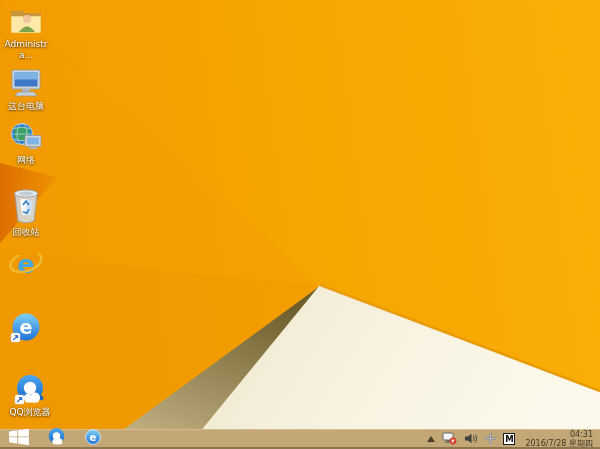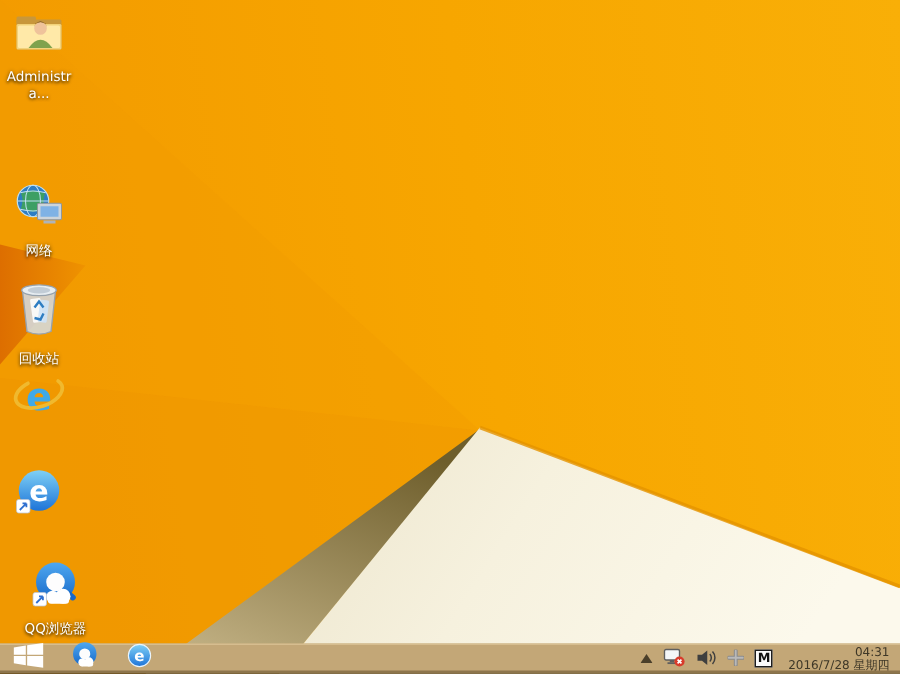--- a/index.html
+++ b/index.html
@@ -10,21 +10,21 @@
   }
   
   #wallpaper{position:absolute;left:0;top:0;width:600px;height:449px;display:block;}
   
   .icon-cell{
     position:absolute;width:52px;display:flex;flex-direction:column;align-items:center;
     cursor:default;
   }
   .icon-glyph{width:36px;height:32px;display:flex;align-items:center;justify-content:center;}
   .icon-label{
-    margin-top:9px;max-width:52px;text-align:center;
+    margin-top:1px;max-width:52px;text-align:center;
     font-size:9px;line-height:11px;color:#fff;
     text-shadow:0 1px 2px rgba(0,0,0,.65),0 0 3px rgba(0,0,0,.45);
     word-break:break-all;
   }
   
   #taskbar{
     position:absolute;left:0;bottom:0;width:600px;height:20px;
     background:#c3a777;border-top:1px solid #d6bd8f;border-bottom:2px solid #8d754c;
     display:flex;align-items:center;
   }
@@ -92,20 +92,32 @@
         <rect x="4" y="11" width="28" height="15" rx="1" fill="#FFE9A8"></rect>
         <circle cx="19" cy="13" r="4.2" fill="#EFC39B"></circle>
         <path d="M14.8 12.5 a4.2 4.2 0 0 1 8.4 0 l-0.8 -2.8 q-3.4 -2.2 -6.8 0 Z" fill="#5C3A21"></path>
         <path d="M11 26 q8 -11 16 0 Z" fill="#7FA24D"></path>
       </svg>
     </span>
     <span class="icon-label">Administra...</span>
   </div>
 
 
+  <div class="icon-cell" style="left:0;top:68px">
+    <span class="icon-glyph">
+      <svg width="34" height="32" viewBox="0 0 34 32">
+        <rect x="3" y="2" width="28" height="19" rx="1.5" fill="#CDD4DA" stroke="#8F979E" stroke-width="0.8"></rect>
+        <rect x="5.5" y="4.5" width="23" height="14" fill="#3E77C8"></rect>
+        <rect x="5.5" y="4.5" width="23" height="7" fill="#7FB2E5"></rect>
+        <rect x="13" y="21" width="8" height="3" fill="#AEB4BA"></rect>
+        <path d="M9 24 h16 l3 4 h-22 Z" fill="#C9CFD6" stroke="#8F979E" stroke-width="0.7"></path>
+      </svg>
+    </span>
+    <span class="icon-label">这台电脑</span>
+  </div>
 
   <div class="icon-cell" style="left:0;top:122px">
     <span class="icon-glyph">
       <svg width="34" height="32" viewBox="0 0 34 32">
         <circle cx="13" cy="12" r="10.5" fill="#2E7DC2"></circle>
         <path d="M5 7 q8 -4 16 0 q-2 6 0 10 q-8 4 -16 0 q2 -6 0 -10 Z" fill="#3FA35A" opacity="0.9"></path>
         <ellipse cx="13" cy="12" rx="10.5" ry="10.5" fill="none" stroke="#BFE0F2" stroke-width="0.8"></ellipse>
         <ellipse cx="13" cy="12" rx="5" ry="10.5" fill="none" stroke="#BFE0F2" stroke-width="0.7"></ellipse>
         <path d="M2.8 12 h20.4 M4.5 6.5 a14 5 0 0 1 17 0 M4.5 17.5 a14 -5 0 0 0 17 0" fill="none" stroke="#BFE0F2" stroke-width="0.7"></path>
         <rect x="16" y="13.5" width="16" height="11" rx="1" fill="#CDD4DA" stroke="#8F979E" stroke-width="0.7"></rect>
@@ -149,21 +161,21 @@
           </linearGradient>
         </defs>
         <circle cx="17" cy="15" r="13.5" fill="url(#be)"></circle>
         <text x="17" y="22" text-anchor="middle" font-family="DejaVu Sans,sans-serif" font-size="19" font-weight="bold" fill="#FFFFFF">e</text>
         <rect x="2" y="21" width="9" height="9" rx="1.5" fill="#FFFFFF" stroke="#B9C6D8" stroke-width="0.5"></rect>
         <path d="M4.2 28 L8.6 23.6 M8.6 23.6 v2.6 M8.6 23.6 h-2.6" fill="none" stroke="#2E6FD0" stroke-width="1.2"></path>
       </svg>
     </span>
   </div>
 
-  <div class="icon-cell" style="left:11px;top:374px">
+  <div class="icon-cell" style="left:4px;top:374px">
     <span class="icon-glyph">
       <svg width="34" height="32" viewBox="0 0 34 32">
         <defs>
           <linearGradient id="qq" x1="0" y1="0" x2="0" y2="1">
             <stop offset="0" stop-color="#4FA8F0"></stop>
               <stop offset="1" stop-color="#1668C8"></stop>
           </linearGradient>
         </defs>
         <circle cx="17" cy="14" r="13" fill="url(#qq)"></circle>
         <circle cx="17" cy="14" r="6.2" fill="#FDFDFD"></circle>

